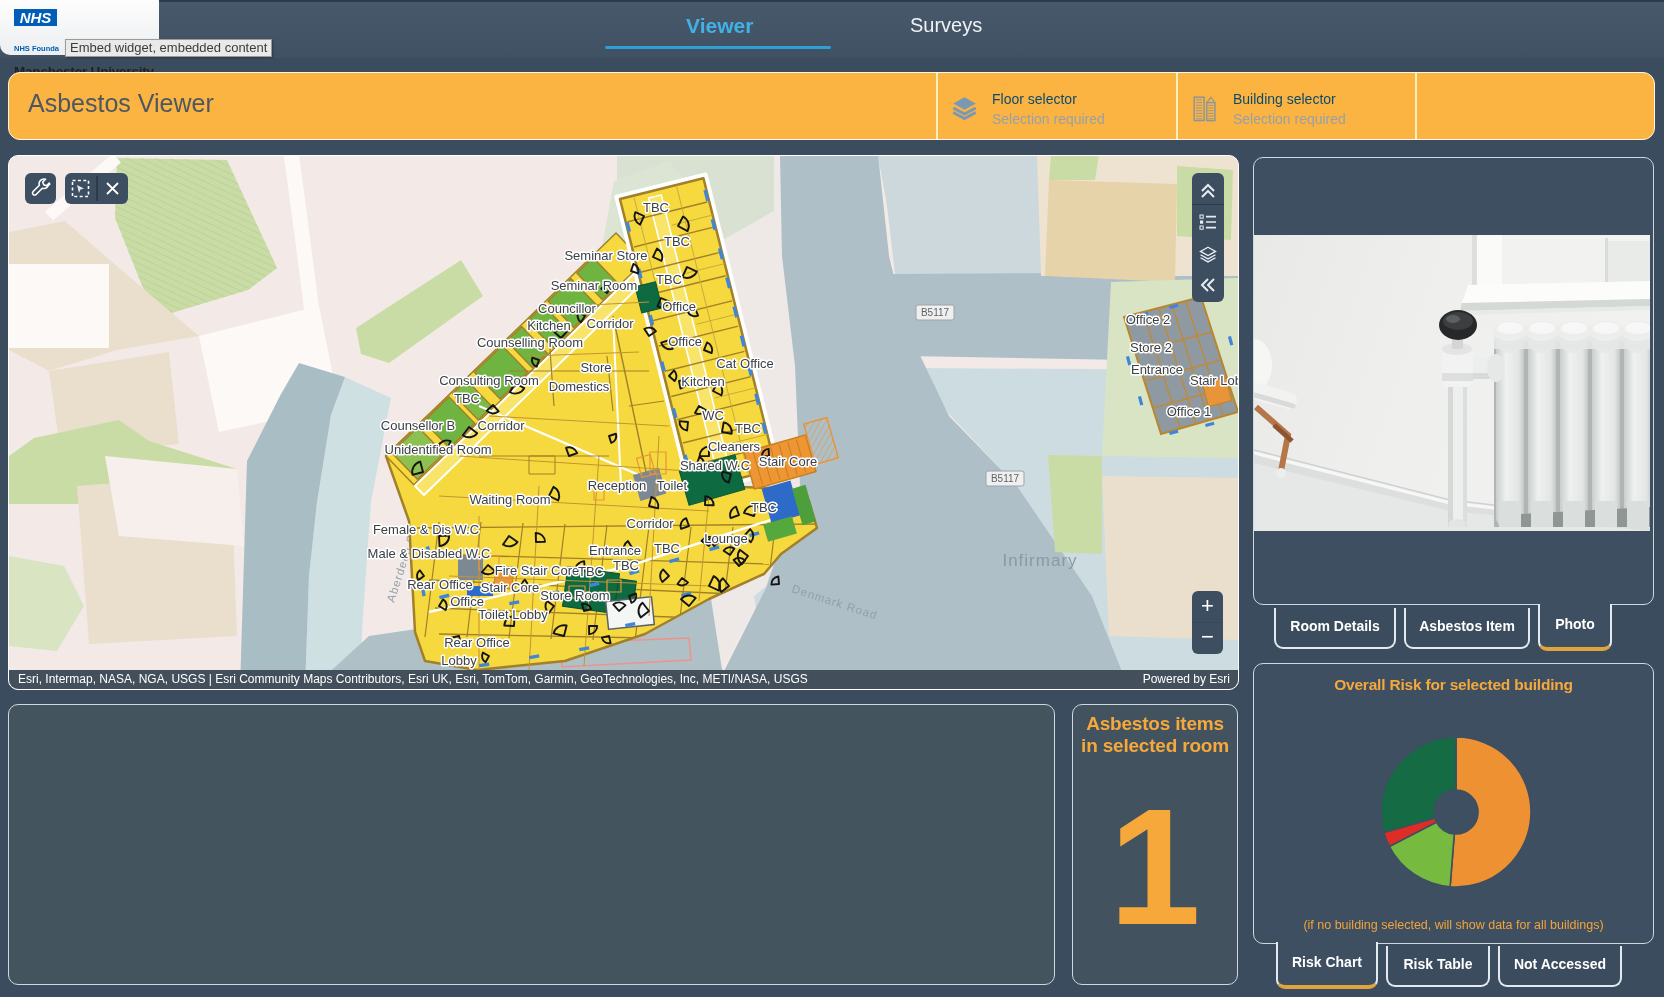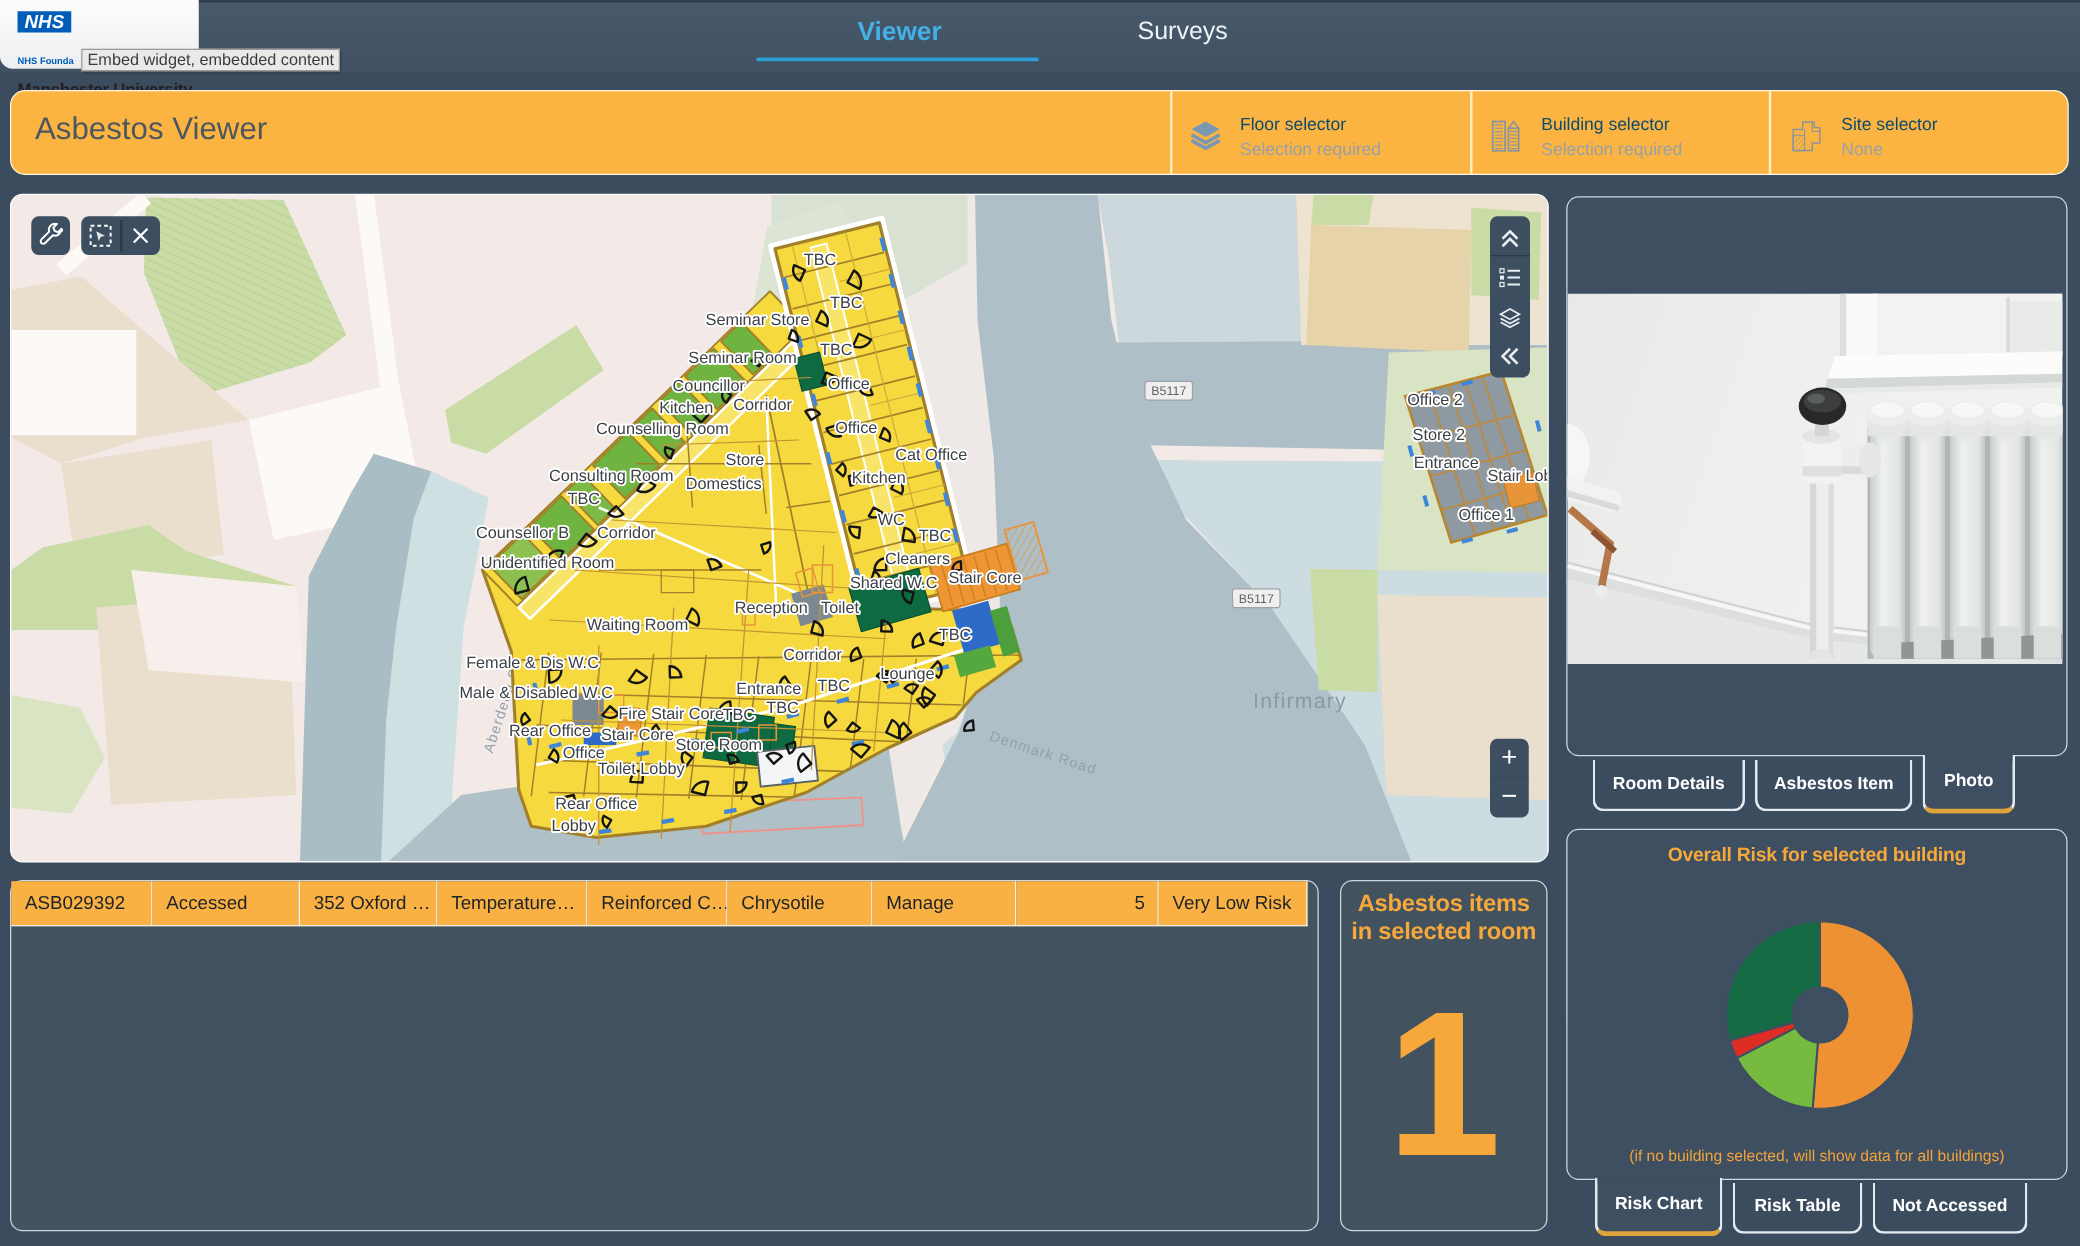--- a/index.html
+++ b/index.html
@@ -80,34 +80,20 @@
         <line x1="5" y1="32" x2="12" y2="32" stroke="#8a949d" stroke-width="1"></line>
         <line x1="18.5" y1="17" x2="24.5" y2="17" stroke="#8a949d" stroke-width="1"></line>
         <line x1="18.5" y1="20" x2="24.5" y2="20" stroke="#8a949d" stroke-width="1"></line>
         <line x1="18.5" y1="23" x2="24.5" y2="23" stroke="#8a949d" stroke-width="1"></line>
         <line x1="18.5" y1="26" x2="24.5" y2="26" stroke="#8a949d" stroke-width="1"></line>
         <line x1="18.5" y1="29" x2="24.5" y2="29" stroke="#8a949d" stroke-width="1"></line>
         <line x1="18.5" y1="32" x2="24.5" y2="32" stroke="#8a949d" stroke-width="1"></line>
       </svg>
       <div class="t1" style="left:55px">Building selector</div>
       <div class="t2" style="left:55px">Selection required</div>
-    </div>
-    <div class="osec" style="left:1408px;width:237px;">
-      <svg style="position:absolute;left:16px;top:21px" width="26" height="30" viewBox="0 0 34 38">
-        <defs>
-          <pattern id="sh" width="4" height="4" patternUnits="userSpaceOnUse" patternTransform="rotate(45)">
-            <line x1="0" y1="0" x2="0" y2="4" stroke="#8a949d" stroke-width="1"></line>
-          </pattern>
-        </defs>
-        <path d="M2 12 L12 12 12 4 24 4 24 10 30 10 30 26 22 26 22 34 2 34 Z" fill="none" stroke="#8a949d" stroke-width="1.5"></path>
-        <path d="M2 18 L14 18 14 34 2 34 Z" fill="url(#sh)" stroke="#8a949d" stroke-width="1.2"></path>
-        <path d="M14 12 L14 18 M22 4 L22 14 30 14" stroke="#8a949d" stroke-width="1.2" fill="none"></path>
-      </svg>
-      <div class="t1" style="left:56px">Site selector</div>
-      <div class="t2" style="left:56px">None</div>
     </div>
   </div>
 <div class="panel mapwrap"><svg width="1229" height="533" viewBox="0 0 1229 533">
       <defs>
         <pattern id="hh" width="6" height="6" patternUnits="userSpaceOnUse" patternTransform="rotate(115)">
           <rect width="6" height="6" fill="none"></rect>
           <line x1="0" y1="0" x2="0" y2="6" stroke="#b9cf92" stroke-width="1.6"></line>
         </pattern>
         <pattern id="oh" width="5" height="5" patternUnits="userSpaceOnUse" patternTransform="rotate(45)">
           <line x1="0" y1="0" x2="0" y2="5" stroke="#e09a42" stroke-width="1.2"></line>
@@ -466,20 +452,23 @@
         <path d="M2 13 L12 18.5 22 13" fill="none" stroke="#e8edf1" stroke-width="1.8"></path>
         <path d="M2 17 L12 22.5 22 17" fill="none" stroke="#e8edf1" stroke-width="1.8"></path>
       </svg>
       <svg style="position:absolute;left:7px;top:103px" width="18" height="18" viewBox="0 0 18 18">
         <path d="M9 3 L3 9 9 15 M15 3 L9 9 15 15" fill="none" stroke="#e8edf1" stroke-width="2"></path>
       </svg>
     </div><div class="mbtn" style="left:1183px;top:435px;width:31px;height:63px;">
       <div style="position:absolute;left:0;top:0;width:31px;height:31px;color:#fff;font-size:22px;text-align:center;line-height:29px;">+</div>
       <div style="position:absolute;left:0;top:31px;width:31px;height:1px;background:#33445466"></div>
       <div style="position:absolute;left:0;top:32px;width:31px;height:31px;color:#fff;font-size:22px;text-align:center;line-height:27px;">−</div>
+    </div><div class="attrib">
+      <span class="l">Esri, Intermap, NASA, NGA, USGS | Esri Community Maps Contributors, Esri UK, Esri, TomTom, Garmin, GeoTechnologies, Inc, METI/NASA, USGS</span>
+      <span class="r">Powered by Esri</span>
     </div></div>
 <div class="panel photo-panel">
     <svg width="396" height="443" viewBox="0 0 396 443" style="position:absolute;left:0;top:0">
       <defs>
         <linearGradient id="wall" x1="0" y1="0" x2="1" y2="0.25">
           <stop offset="0" stop-color="#e9eae8"></stop>
           <stop offset="0.5" stop-color="#efefed"></stop>
           <stop offset="1" stop-color="#f1f1ef"></stop>
         </linearGradient>
         <linearGradient id="col" x1="0" y1="0" x2="1" y2="0">
@@ -560,31 +549,20 @@
         <circle cx="27" cy="238" r="5" fill="#eceded"></circle>
       </g>
     </svg>
   </div>
 <div class="tabrow" style="left:1274px;top:606px;">
     <div class="tab" style="width:118px;">Room Details</div>
     <div class="tab" style="width:122px;">Asbestos Item</div>
     <div class="tab active" style="width:70px;">Photo</div>
   </div>
 <div class="panel tbl">
-    <div class="trow">
-      <div class="dcell" style="width:113px;">ASB029392</div>
-      <div class="dcell" style="width:118px;">Accessed</div>
-      <div class="dcell" style="width:110px;">352 Oxford …</div>
-      <div class="dcell" style="width:120px;">Temperature…</div>
-      <div class="dcell" style="width:112px;">Reinforced C…</div>
-      <div class="dcell" style="width:116px;">Chrysotile</div>
-      <div class="dcell" style="width:115px;">Manage</div>
-      <div class="dcell" style="width:114px;text-align:right;padding-right:10px;padding-left:0;">5</div>
-      <div class="dcell" style="width:119px;">Very Low Risk</div>
-    </div>
   </div>
 <div class="panel bigpanel onep">
     <div class="ttl">Asbestos items<br>in selected room</div>
     <div class="big">1</div>
   </div>
 <div class="panel bigpanel riskp">
     <div class="ttl">Overall Risk for selected building</div>
     <svg width="150" height="150" style="position:absolute;left:127px;top:73px">
       <path d="M75.00,0.00 A75,75 0 1 1 69.12,149.77 L73.27,96.93 A22,22 0 1 0 75.00,53.00 Z" fill="#ee9132" stroke="#3d4f61" stroke-width="1.6"></path>
       <path d="M69.12,149.77 A75,75 0 0 1 8.41,109.51 L55.47,85.12 A22,22 0 0 0 73.27,96.93 Z" fill="#76bb3f" stroke="#3d4f61" stroke-width="1.6"></path>

